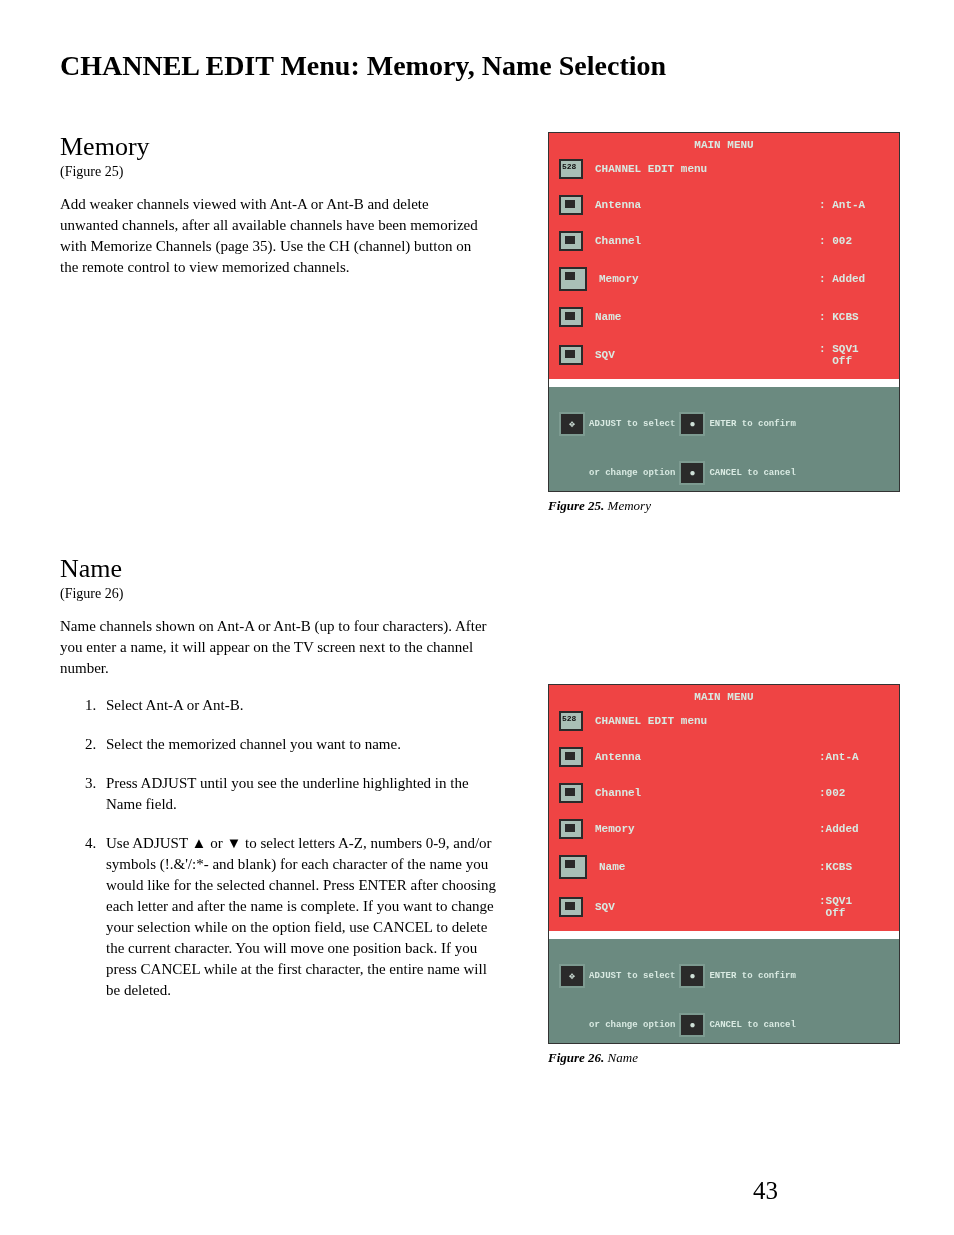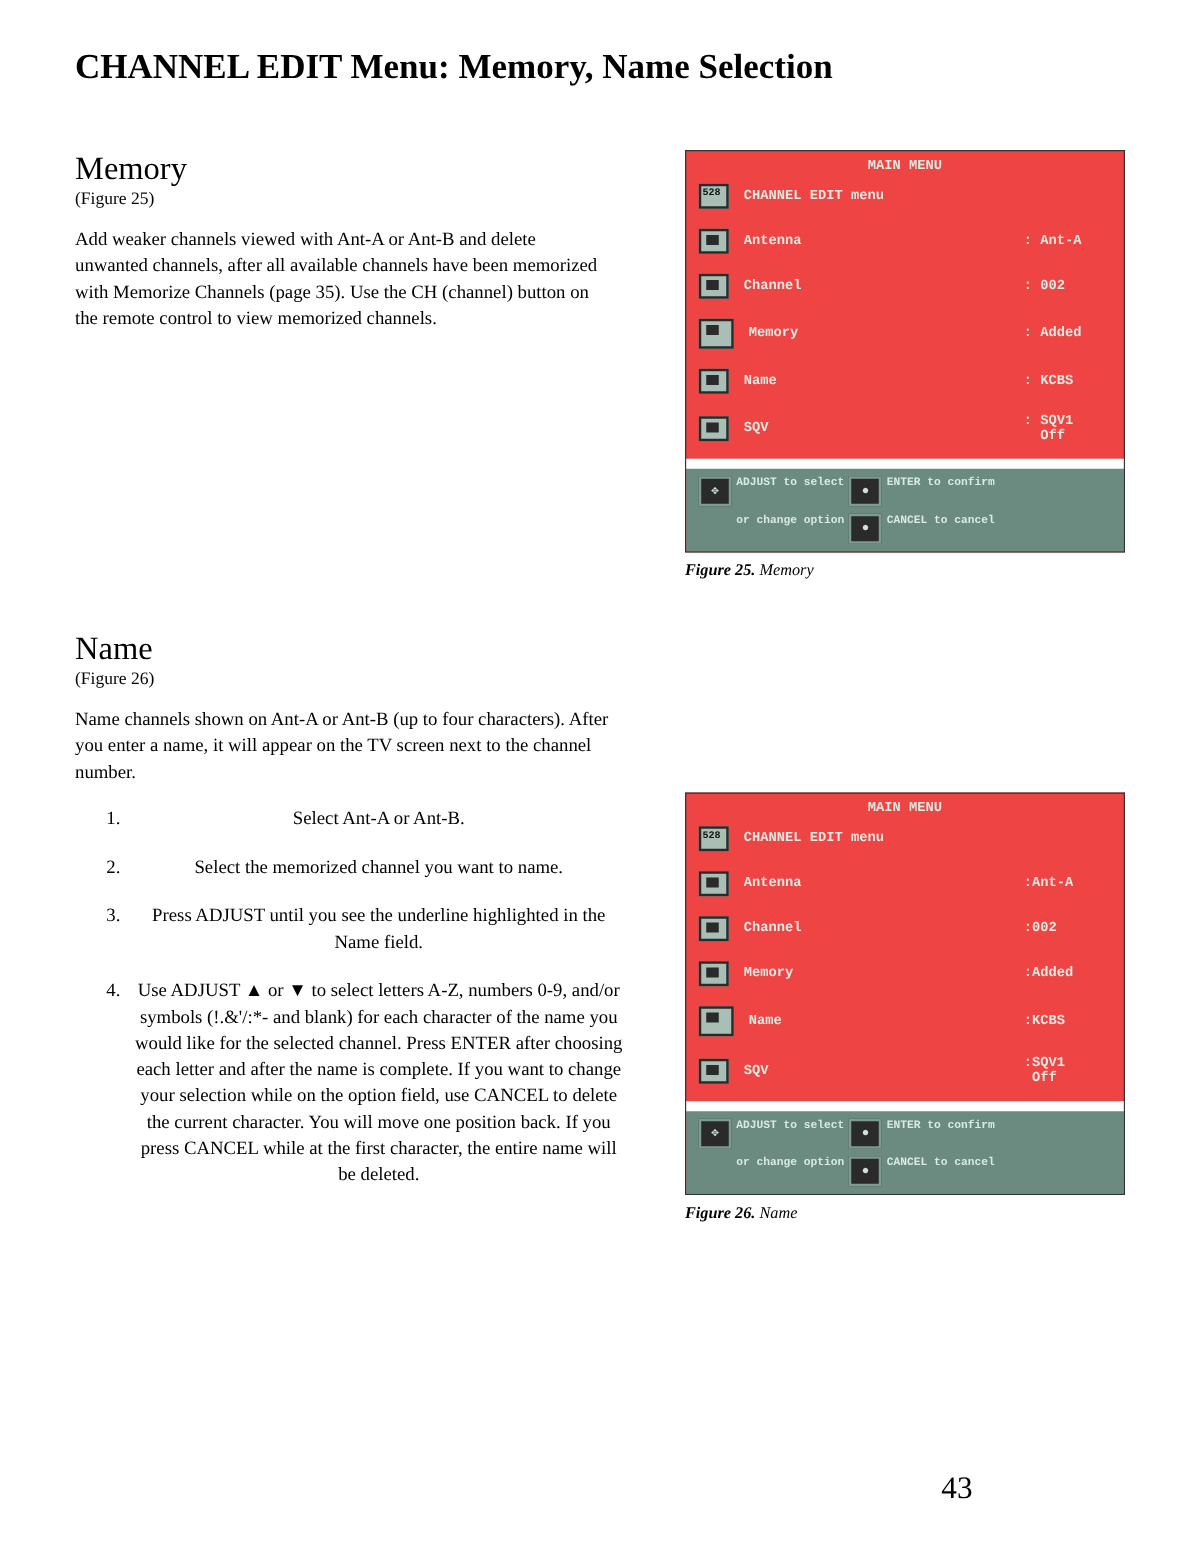--- a/index.html
+++ b/index.html
@@ -4,21 +4,21 @@
 <style>
   body {
     margin: 0;
     padding: 0;
     font-family: Georgia, 'Times New Roman', serif;
     color: #000;
     background: #fff;
     width: 954px;
   }
   .page {
-    padding: 38px 60px 40px 60px;
+    padding: 50px 60px 40px 60px;
     box-sizing: border-box;
     width: 850px;
     min-height: 1235px;
     position: relative;
   }
   h1.page-title {
     font-weight: bold;
     font-size: 28px;
     margin: 0 0 50px 0;
   }
@@ -39,21 +39,20 @@
   }
   ol.steps {
     font-size: 15px;
     line-height: 1.4;
     padding-left: 40px;
     max-width: 430px;
   }
   ol.steps li {
     margin-bottom: 18px;
     padding-left: 6px;
-    text-align: center;
   }
   .two-col {
     display: flex;
     gap: 48px;
     align-items: flex-start;
   }
   .left-col { flex: 0 0 440px; }
   .right-col { flex: 0 0 auto; margin-left: auto; }
 
   
@@ -133,21 +132,21 @@
     border: 2px solid #7d9b91;
     display: inline-flex;
     align-items: center;
     justify-content: center;
     color: #cfe0d8;
     font-size: 10px;
   }
   .help-icon.dpad::before { content: "✥"; }
   .help-icon.enter::before { content: "●"; }
   .help-text { color: #d9eae2; font-size: 9px; }
-  .help-line { display:flex; align-items:flex-start; gap:4px; width:100%; }
+  .help-line { display:flex; align-items:center; gap:4px; width:100%;margin-top:19px; }
   .caption {
     font-style: italic;
     font-size: 13px;
     margin-top: 6px;
   }
   .caption b { font-style: italic; font-weight: bold; }
   .gap { height: 40px; }
   .page-number {
     position: absolute;
     bottom: 30px;

